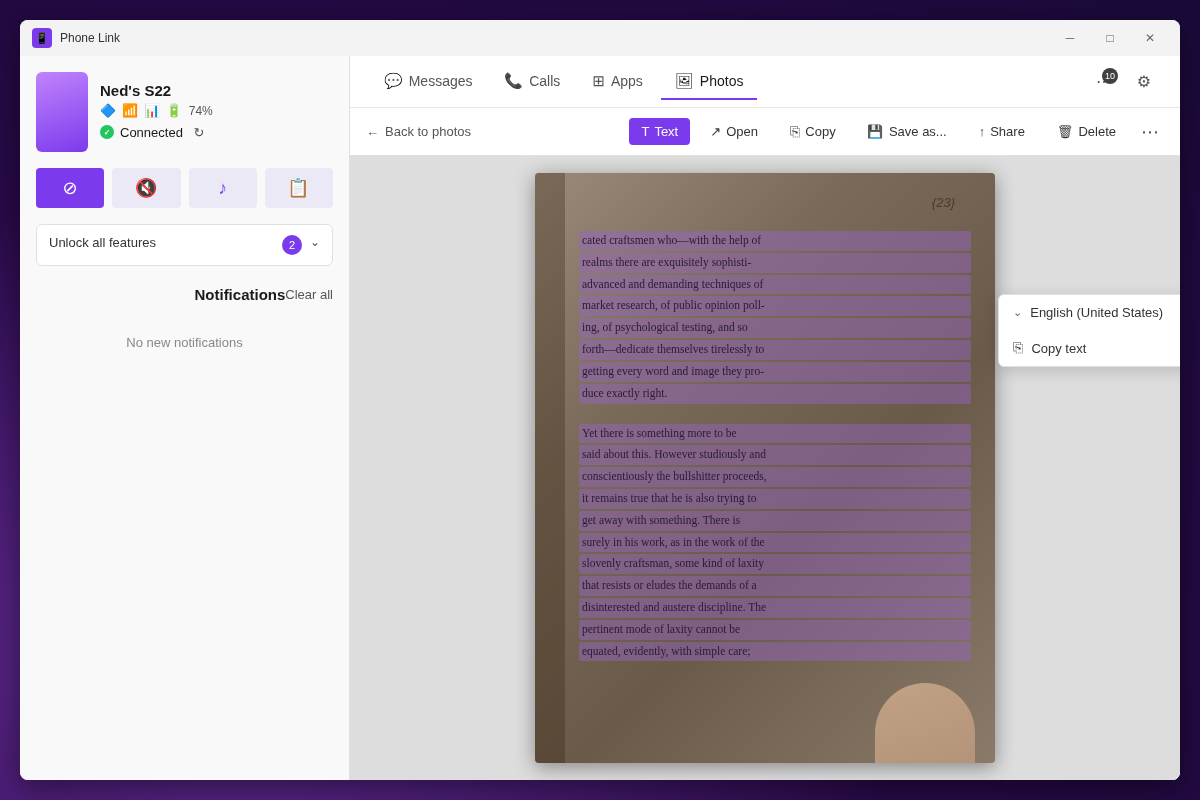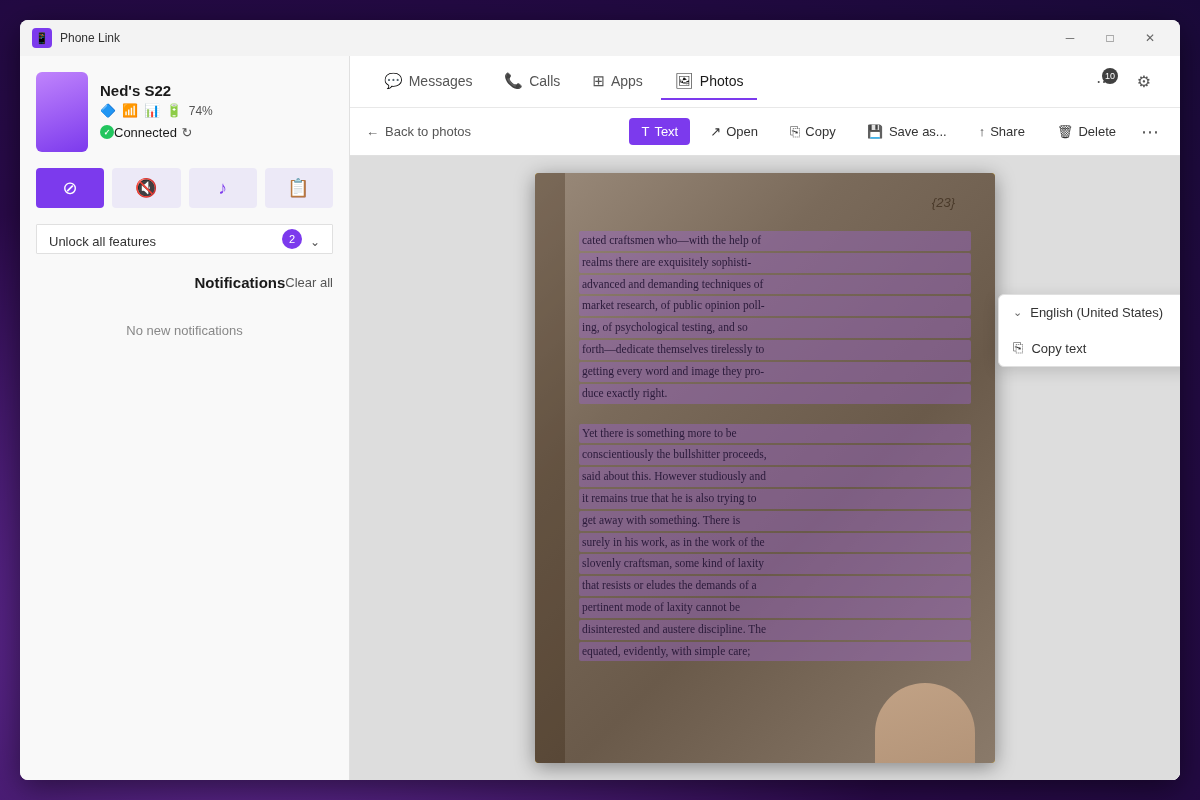--- a/index.html
+++ b/index.html
@@ -105,20 +105,21 @@
       align-items: center;
       gap: 6px;
       margin-bottom: 4px;
       font-size: 13px;
       color: #555;
     }
     .battery-text { font-size: 12px; color: #555; }
     .connected-row {
       display: flex;
       align-items: center;
+      gap: 6px;
     }
     .connected-dot {
       width: 14px;
       height: 14px;
       background: #22c55e;
       border-radius: 50%;
       display: flex;
       align-items: center;
       justify-content: center;
     }
@@ -163,26 +164,26 @@
     .action-btn.primary {
       background: #7c3aed;
       color: white;
     }
     .action-btn.secondary {
       background: #ece9f7;
       color: #7c3aed;
     }
     .unlock-banner {
       display: flex;
-      align-items: flex-end;
+      align-items: flex-start;
       justify-content: space-between;
       background: white;
       border: 1px solid #e0e0e0;
-      border-radius: 1px;
-      padding: 4px 12px;
+      border-radius: 6px;
+      padding: 10px 12px;
       margin-bottom: 20px;
       cursor: pointer;
     }
     .unlock-text { font-size: 13px; color: #333; }
     .unlock-badge {
       width: 20px;
       height: 20px;
       background: #7c3aed;
       border-radius: 50%;
       color: white;
@@ -573,29 +574,29 @@
               <div class="highlight-block">cated craftsmen who—with the help of</div>
               <div class="highlight-block">realms there are exquisitely sophisti-</div>
               <div class="highlight-block">advanced and demanding techniques of</div>
               <div class="highlight-block">market research, of public opinion poll-</div>
               <div class="highlight-block">ing, of psychological testing, and so</div>
               <div class="highlight-block">forth—dedicate themselves tirelessly to</div>
               <div class="highlight-block">getting every word and image they pro-</div>
               <div class="highlight-block">duce exactly right.</div>
               <br>
               <div class="highlight-block">Yet there is something more to be</div>
+              <div class="highlight-block">said about this. However studiously and</div>
               <div class="highlight-block">conscientiously the bullshitter proceeds,</div>
-              <div class="highlight-block">said about this. However studiously and</div>
               <div class="highlight-block">it remains true that he is also trying to</div>
               <div class="highlight-block">get away with something. There is</div>
               <div class="highlight-block">surely in his work, as in the work of the</div>
               <div class="highlight-block">slovenly craftsman, some kind of laxity</div>
               <div class="highlight-block">that resists or eludes the demands of a</div>
+              <div class="highlight-block">disinterested and austere discipline. The</div>
               <div class="highlight-block">pertinent mode of laxity cannot be</div>
-              <div class="highlight-block">disinterested and austere discipline. The</div>
               <div class="highlight-block">equated, evidently, with simple care;</div>
             </div>
             <div class="hand-area"></div>
           </div>
 
           <div class="dropdown-menu">
             <div class="dropdown-item">
               <span class="dropdown-chevron">⌄</span>
               <span>English (United States)</span>
             </div>

